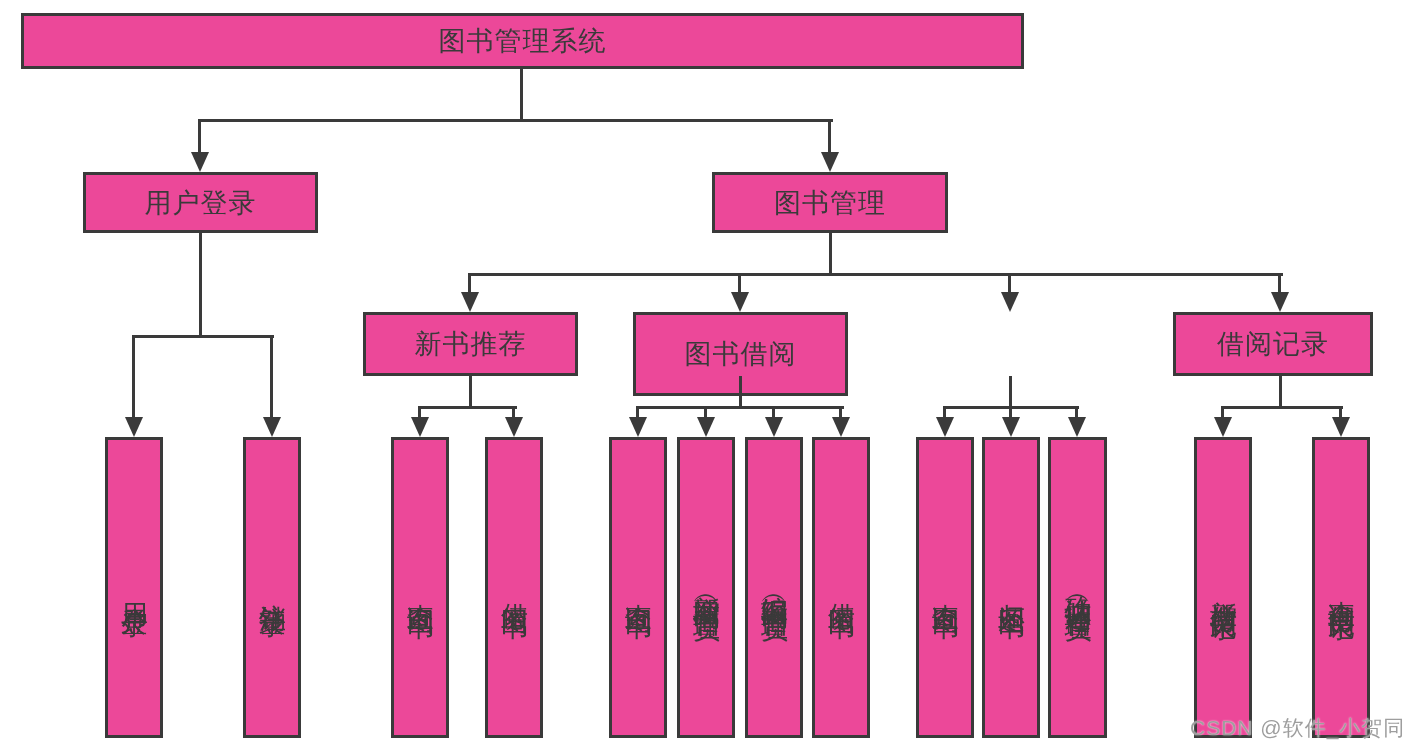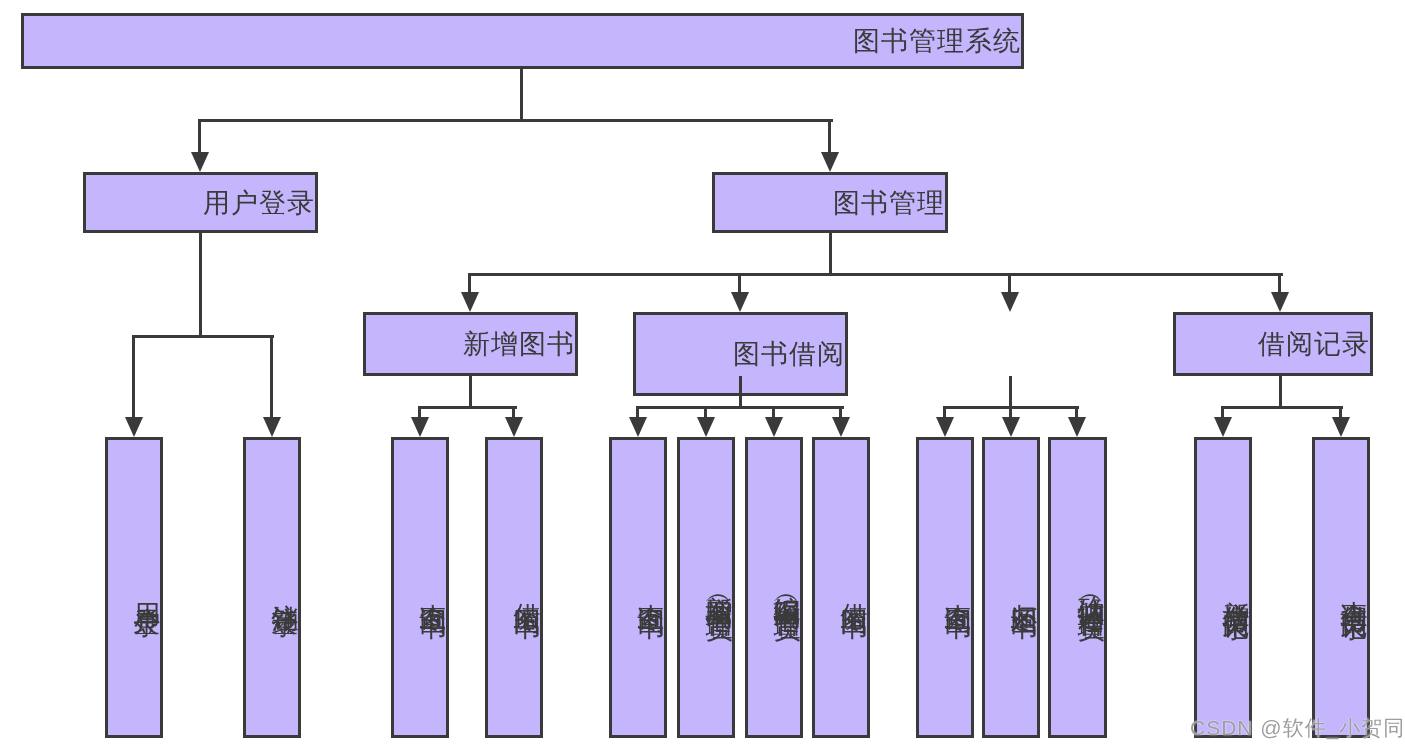--- a/index.html
+++ b/index.html
@@ -7,24 +7,24 @@
     position:relative;
     width:1405px;height:747px;
     background:var(--bg,#fff);
     font-family:"Liberation Sans","DejaVu Sans",sans-serif;
     overflow:hidden;
   }
   .box{
     position:absolute;
     box-sizing:border-box;
     border:3px solid var(--line,#3a3a3a);
-    background:#c4b5fd;
+    background:#ec4899;
     display:flex;
     align-items:center;
-    justify-content:flex-end;
+    justify-content:center;
     color:var(--text,#3a3a3a);
   }
   .h-box span{
     font-size:27px;
     letter-spacing:1px;
     white-space:nowrap;
   }
   .v-box span{
     writing-mode:vertical-rl;
     font-size:27px;
@@ -75,21 +75,21 @@
   </div>
 
   <div class="box h-box" style="left:83px;top:172px;width:235px;height:61px">
     <span>用户登录</span>
   </div>
   <div class="box h-box" style="left:712px;top:172px;width:236px;height:61px">
     <span>图书管理</span>
   </div>
 
   <div class="box h-box" style="left:363px;top:312px;width:215px;height:64px">
-    <span>新增图书</span>
+    <span>新书推荐</span>
   </div>
   <div class="box h-box" style="left:633px;top:312px;width:215px;height:84px">
     <span>图书借阅</span>
   </div>
   <div class="box h-box" style="left:1173px;top:312px;width:200px;height:64px">
     <span>借阅记录</span>
   </div>
 
   <div class="box v-box" style="left:105px;top:437px;width:58px;height:301px">
     <span>用户登录</span>

